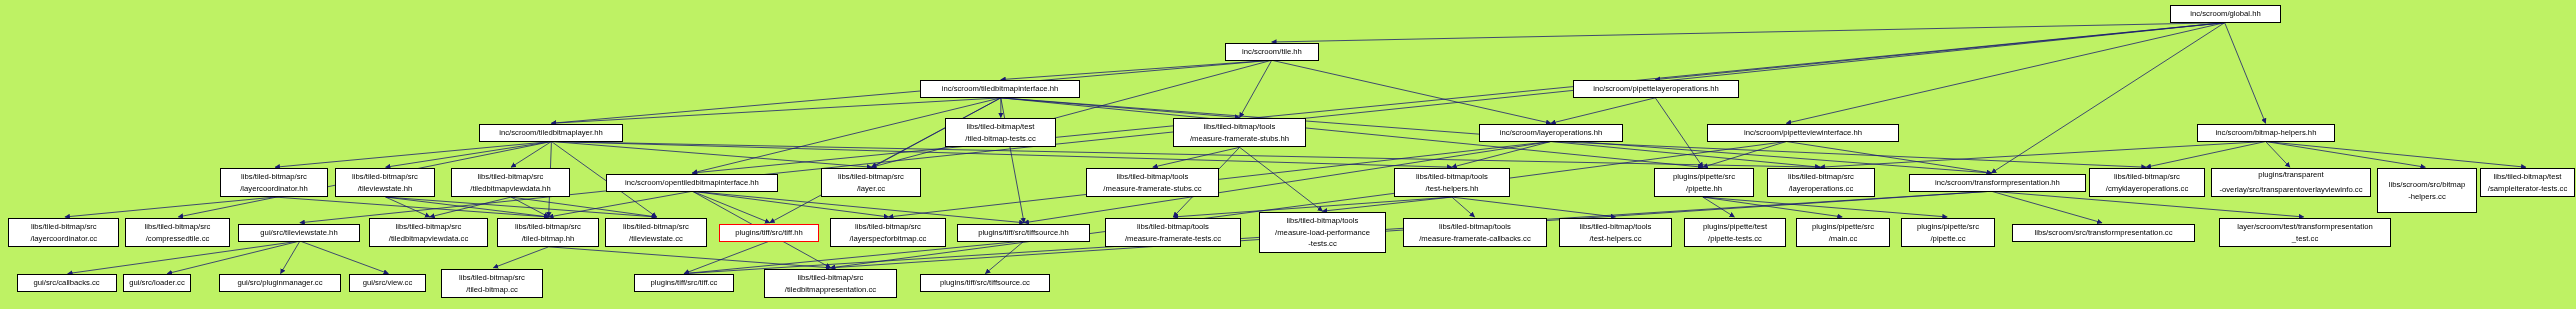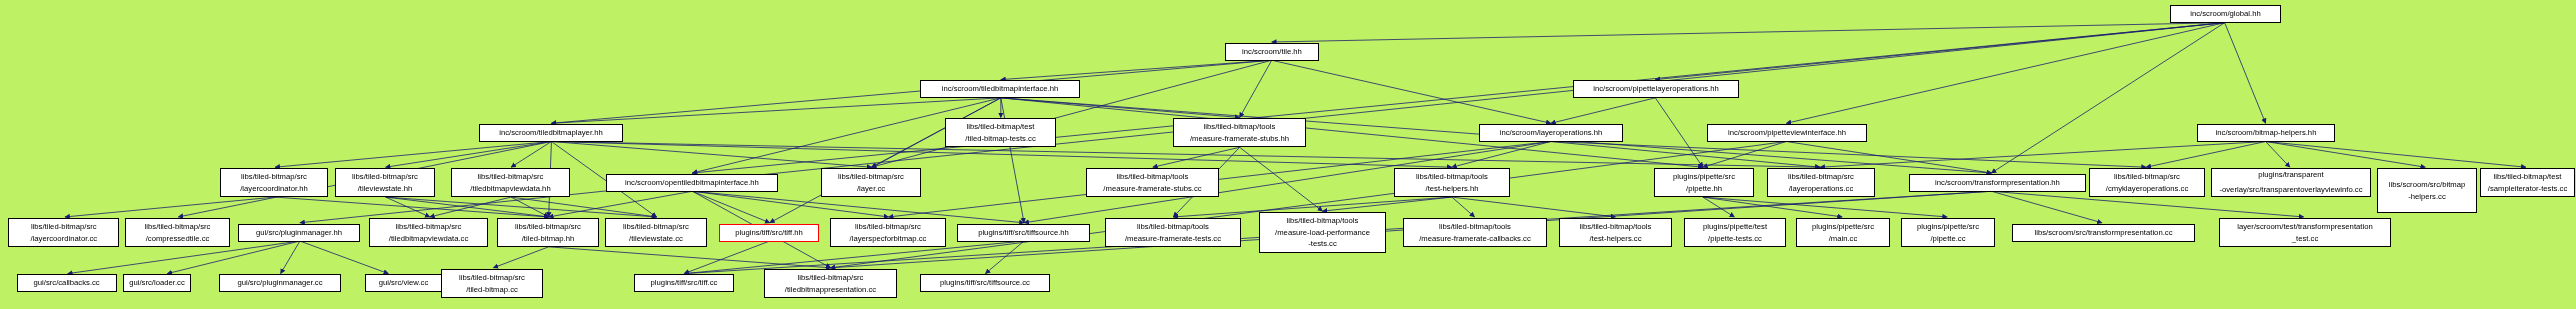--- a/index.html
+++ b/index.html
@@ -154,21 +154,21 @@
       <span>libs/tiled-bitmap/test</span>
       <span>/tiled-bitmap-tests.cc</span>
     </div>
     <div class="node" style="left: 1173px; top: 118px; width: 133px; height: 29px;">
       <span>libs/tiled-bitmap/tools</span>
       <span>/measure-framerate-stubs.hh</span>
     </div>
     <div class="node" style="left: 1479px; top: 124px; width: 144px; height: 17.7px;">
       <span>inc/scroom/layeroperations.hh</span>
     </div>
-    <div class="node" style="left: 1707px; top: 124px; width: 160px; height: 17.7px;">
+    <div class="node" style="left: 1707px; top: 124px; width: 192px; height: 17.7px;">
       <span>inc/scroom/pipetteviewinterface.hh</span>
     </div>
     <div class="node" style="left: 2197px; top: 124px; width: 138px; height: 17.7px;">
       <span>inc/scroom/bitmap-helpers.hh</span>
     </div>
     <div class="node" style="left: 220px; top: 168px; width: 108px; height: 29px;">
       <span>libs/tiled-bitmap/src</span>
       <span>/layercoordinator.hh</span>
     </div>
     <div class="node" style="left: 335px; top: 168px; width: 100px; height: 29px;">
@@ -223,21 +223,21 @@
     </div>
     <div class="node" style="left: 8.3px; top: 218px; width: 111px; height: 29px;">
       <span>libs/tiled-bitmap/src</span>
       <span>/layercoordinator.cc</span>
     </div>
     <div class="node" style="left: 125px; top: 218px; width: 105px; height: 29px;">
       <span>libs/tiled-bitmap/src</span>
       <span>/compressedtile.cc</span>
     </div>
     <div class="node" style="left: 238px; top: 224px; width: 122px; height: 17.7px;">
-      <span>gui/src/pluginmanager.hh</span>
+      <span>gui/src/tileviewstate.hh</span>
     </div>
     <div class="node" style="left: 369px; top: 218px; width: 119px; height: 29px;">
       <span>libs/tiled-bitmap/src</span>
       <span>/tiledbitmapviewdata.cc</span>
     </div>
     <div class="node" style="left: 497px; top: 218px; width: 102px; height: 29px;">
       <span>libs/tiled-bitmap/src</span>
       <span>/tiled-bitmap.hh</span>
     </div>
     <div class="node" style="left: 605px; top: 218px; width: 102px; height: 29px;">
@@ -292,21 +292,21 @@
     </div>
     <div class="node" style="left: 16.6px; top: 274px; width: 100px; height: 17.7px;">
       <span>gui/src/callbacks.cc</span>
     </div>
     <div class="node" style="left: 123px; top: 274px; width: 68px; height: 17.7px;">
       <span>gui/src/loader.cc</span>
     </div>
     <div class="node" style="left: 219px; top: 274px; width: 122px; height: 17.7px;">
       <span>gui/src/pluginmanager.cc</span>
     </div>
-    <div class="node" style="left: 349px; top: 274px; width: 77px; height: 17.7px; margin-left: 16px;">
+    <div class="node" style="left: 349px; top: 274px; width: 77px; height: 17.7px;">
       <span>gui/src/view.cc</span>
     </div>
     <div class="node" style="left: 441px; top: 269px; width: 102px; height: 29px;">
       <span>libs/tiled-bitmap/src</span>
       <span>/tiled-bitmap.cc</span>
     </div>
     <div class="node" style="left: 634px; top: 274px; width: 100px; height: 17.7px;">
       <span>plugins/tiff/src/tiff.cc</span>
     </div>
     <div class="node" style="left: 764px; top: 269px; width: 133px; height: 29px;">

